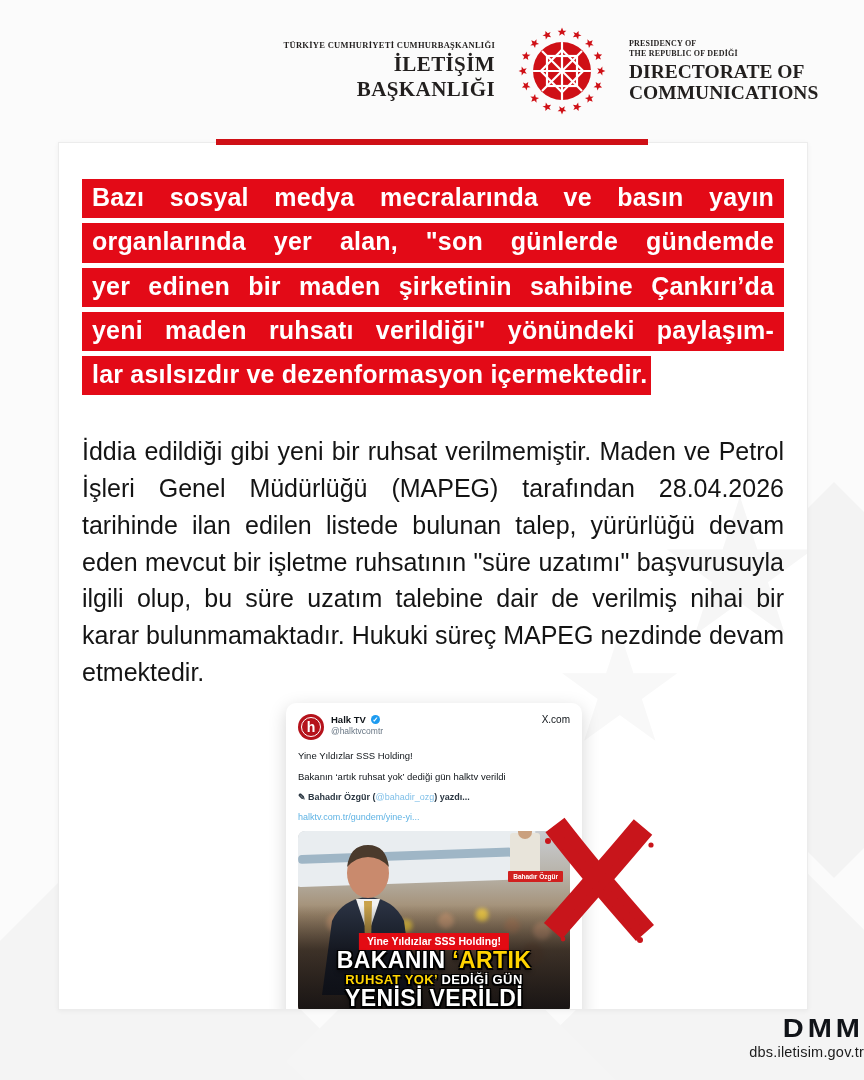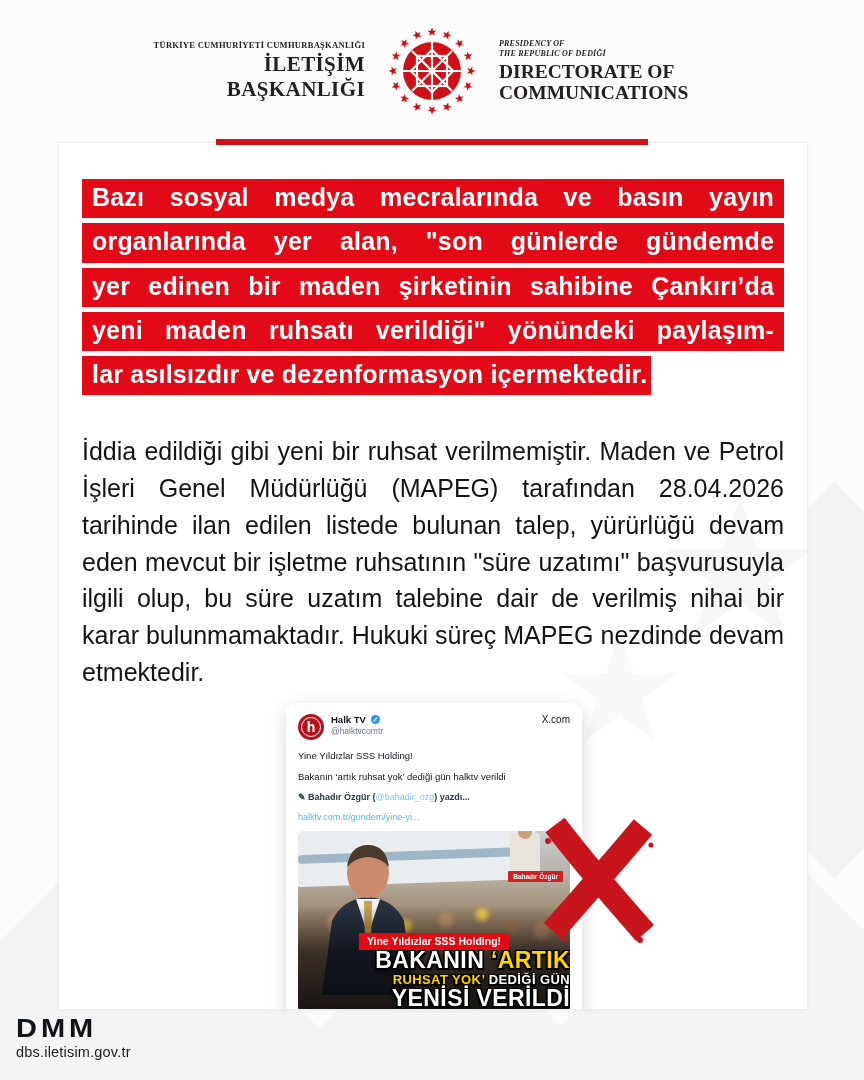--- a/index.html
+++ b/index.html
@@ -8,26 +8,26 @@
 
   
   .wm{position:absolute;background:#f3f3f3;z-index:0;}
   .wm1{right:-110px;top:540px;width:280px;height:280px;transform:rotate(45deg);}
   .wm2{left:-60px;bottom:-170px;width:430px;height:320px;transform:rotate(45deg);background:#f4f4f4;}
   .wm3{right:-80px;bottom:-190px;width:460px;height:330px;transform:rotate(-45deg);background:#f4f4f4;}
   .wm4{left:320px;bottom:-120px;width:300px;height:220px;transform:rotate(45deg);background:#f5f5f5;}
 
   
   .header{position:absolute;top:24px;left:0;right:0;display:flex;align-items:center;
-          justify-content:center;gap:20px;z-index:2;}
+          justify-content:flex-end;gap:20px;z-index:2;}
   .h-left{width:235px;text-align:right;font-family:"Liberation Serif",serif;color:#221f1e;}
   .h-left .small{font-size:8.5px;font-weight:700;letter-spacing:.3px;}
   .h-left .big{font-size:21px;font-weight:700;letter-spacing:.4px;margin-top:2px;}
   .h-right{width:235px;text-align:left;font-family:"Liberation Serif",serif;color:#221f1e;}
-  .h-right .small{font-size:8px;font-weight:700;line-height:1.3;letter-spacing:.2px;font-style:italic;}
+  .h-right .small{font-size:8px;font-weight:700;line-height:1.3;letter-spacing:.2px;}
   .h-right .big{font-size:19.5px;font-weight:700;line-height:1.05;margin-top:3px;}
   .emblem{width:94px;height:94px;flex:0 0 auto;}
 
   
   .card{position:absolute;left:58px;top:142px;width:748px;height:866px;background:#fff;
         border:1px solid #ececec;box-shadow:0 1px 5px rgba(0,0,0,.05);z-index:1;overflow:hidden;}
   .accent{position:absolute;left:50%;top:139px;transform:translateX(-50%);width:432px;height:6px;
           background:#cf1016;z-index:3;}
   .card-star{position:absolute;color:#f6f6f6;font-size:190px;z-index:0;line-height:1;}
   .cs1{right:-18px;top:330px;}
@@ -86,33 +86,33 @@
   .suitman{position:absolute;left:12px;top:4px;width:116px;height:160px;}
   .sideman{position:absolute;right:30px;top:2px;width:30px;height:46px;background:#e8e4da;border-radius:3px;}
   .sideman:before{content:"";position:absolute;left:8px;top:-8px;width:14px;height:14px;border-radius:50%;
        background:#caa07e;}
   .tag{position:absolute;right:7px;top:40px;background:#d1201f;color:#fff;font-size:6.5px;
        font-weight:700;padding:2px 5px;border-radius:1px;z-index:4;}
   .dark-ov{position:absolute;left:0;right:0;bottom:0;height:108px;
        background:linear-gradient(transparent,rgba(6,6,10,.6) 42%,rgba(6,6,10,.85));}
   .banner{position:absolute;left:50%;bottom:63px;transform:translateX(-50%);background:#e30b13;
        color:#fff;font-size:10.5px;font-weight:700;padding:2px 8px 3px;white-space:nowrap;z-index:4;}
-  .news-hl{position:absolute;left:0;right:0;bottom:2px;text-align:right;color:#fff;font-weight:700;
+  .news-hl{position:absolute;left:0;right:0;bottom:2px;text-align:center;color:#fff;font-weight:700;
        z-index:4;letter-spacing:.4px;
        text-shadow:1.5px 1.5px 0 #000,-1.5px 1.5px 0 #000,1.5px -1.5px 0 #000,-1.5px -1.5px 0 #000,0 3px 5px rgba(0,0,0,.8);}
   .nh1{font-size:23px;line-height:1.04;}
   .nh2{font-size:13px;line-height:1.08;}
   .nh3{font-size:23px;line-height:1.04;}
   .yellow{color:#ffd400;}
 
   
   .xmark{position:absolute;left:480px;top:668px;width:120px;height:135px;z-index:3;}
 
   
-  .footer{position:absolute;top:1012px;left:0;right:0;text-align:left;z-index:2;margin-left:16px;}
+  .footer{position:absolute;top:1012px;left:0;right:0;text-align:right;z-index:2;margin-left:16px;}
   .dmm{font-size:29px;font-weight:700;letter-spacing:4px;color:#101318;transform:scaleY(.92);}
   .url{font-size:14.5px;color:#1c1c1c;margin-top:-1px;letter-spacing:.2px;}
 </style>
 </head>
 <body>
 
 <div id="page">
 
   <div class="wm wm1"></div>
   <div class="wm wm2"></div>

